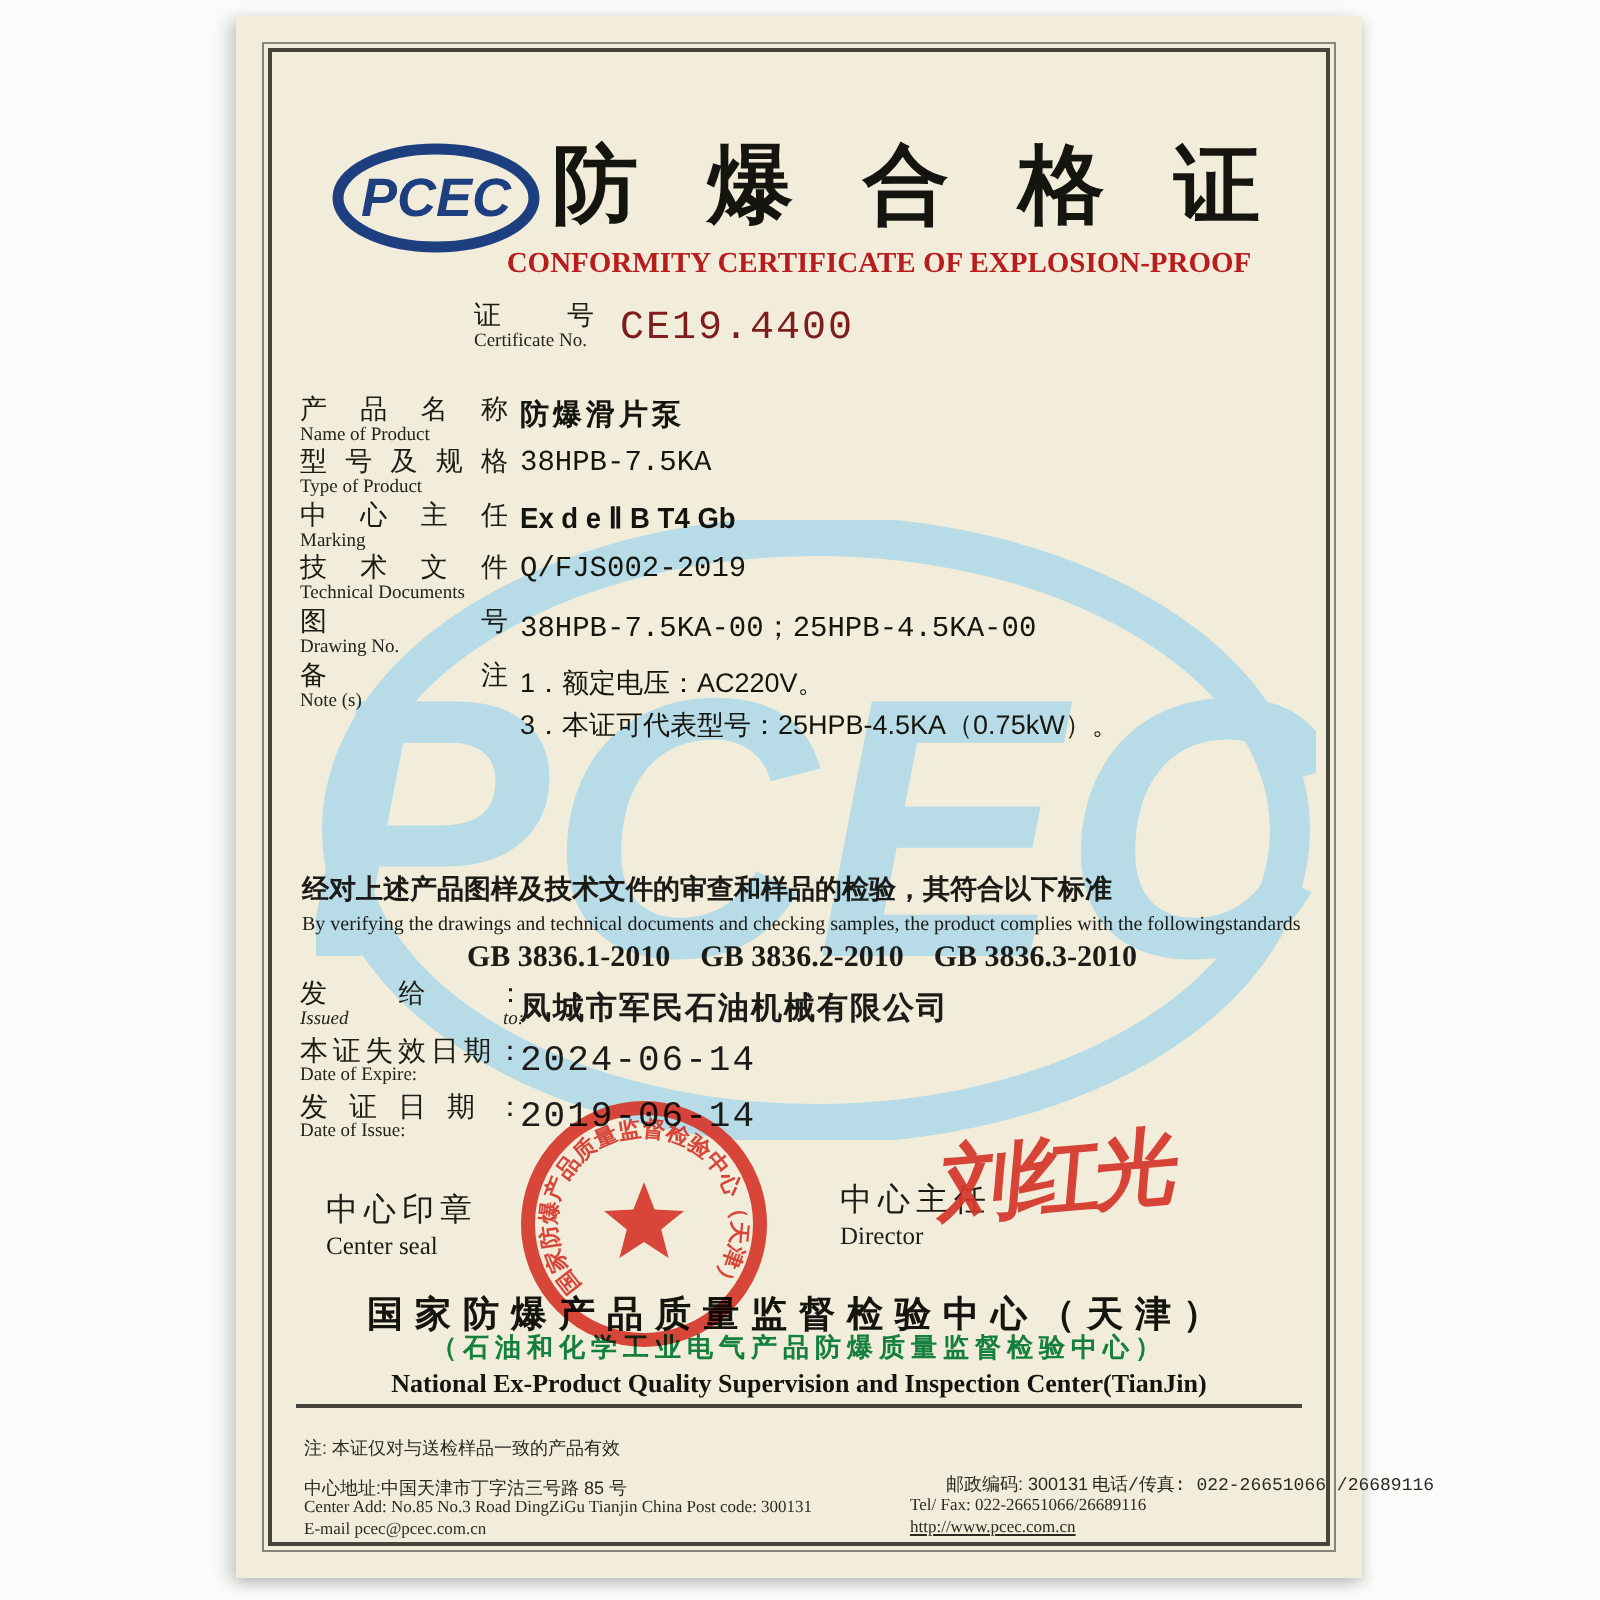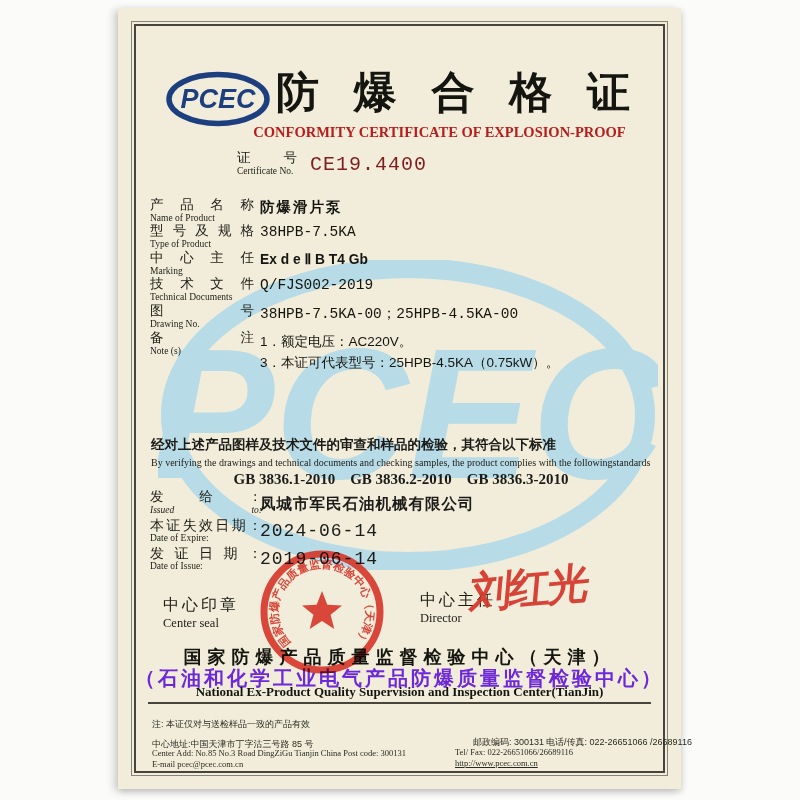--- a/index.html
+++ b/index.html
@@ -58,22 +58,22 @@
   .sig-label-cn{font-size:16px;letter-spacing:3px;color:#1c1c16;white-space:nowrap;}
   .sig-label-en{font-size:12.5px;font-family:"Liberation Serif",serif;white-space:nowrap;}
   .stamp{position:absolute;left:140px;top:540px;width:128px;height:128px;z-index:6;
          mix-blend-mode:multiply;opacity:.92;}
   .signature{position:absolute;left:352px;top:552px;z-index:6;color:#d6372b;font-size:42px;
          font-weight:700;letter-spacing:-3px;transform:rotate(-5deg) skewX(-10deg);opacity:.93;white-space:nowrap;}
 
   
   .org1{position:absolute;left:0;top:637px;width:100%;text-align:center;font-size:18px;
         font-weight:600;letter-spacing:6px;color:#15150f;white-space:nowrap;}
-  .org2{position:absolute;left:0;top:657px;width:100%;text-align:center;font-size:20px;
-        font-weight:600;letter-spacing:3px;color:#6d28d9;white-space:nowrap;}
+  .org2{position:absolute;left:0;top:657px;width:100%;text-align:center;font-size:13px;
+        font-weight:600;letter-spacing:3px;color:#15803d;white-space:nowrap;}
   .org3{position:absolute;left:0;top:676px;width:100%;text-align:center;
         font-family:"Liberation Serif",serif;font-weight:700;font-size:13px;color:#15150f;}
   .org-rule{position:absolute;left:30px;top:694px;width:503px;border-bottom:2px solid #45453c;}
 
   
   .fnote{position:absolute;font-size:9px;color:#2a2a22;white-space:nowrap;}
   .fnote.en{font-size:8.5px;font-family:"Liberation Serif",serif;}
   .fweb{text-decoration:underline;}
 </style>
 </head>
@@ -205,18 +205,18 @@
     <div class="org1">国家防爆产品质量监督检验中心（天津）</div>
     <div class="org2">（石油和化学工业电气产品防爆质量监督检验中心）</div>
     <div class="org3">National Ex-Product Quality Supervision and Inspection Center(TianJin)</div>
     <div class="org-rule"></div>
 
     <div class="fnote" style="left:34px;top:710px;">注: 本证仅对与送检样品一致的产品有效</div>
     <div class="fnote" style="left:34px;top:730px;">中心地址:中国天津市丁字沽三号路 85 号</div>
     <div class="fnote en" style="left:34px;top:740px;">Center Add: No.85 No.3 Road DingZiGu Tianjin China Post code: 300131</div>
     <div class="fnote en" style="left:34px;top:751px;">E-mail pcec@pcec.com.cn</div>
     <div class="fnote" style="left:355px;top:728px;">邮政编码: 300131</div>
-    <div class="fnote" style="left:428px;top:728px;">电话/传真: 022-26651066 /26689116</div>
+    <div class="fnote" style="left:428px;top:728px;font-family:Liberation Mono, monospace;">电话/传真: 022-26651066 /26689116</div>
     <div class="fnote en" style="left:337px;top:739px;">Tel/ Fax: 022-26651066/26689116</div>
     <div class="fnote en fweb" style="left:337px;top:750px;">http://www.pcec.com.cn</div>
 
   </div>
 </div>
 
 </body></html>

